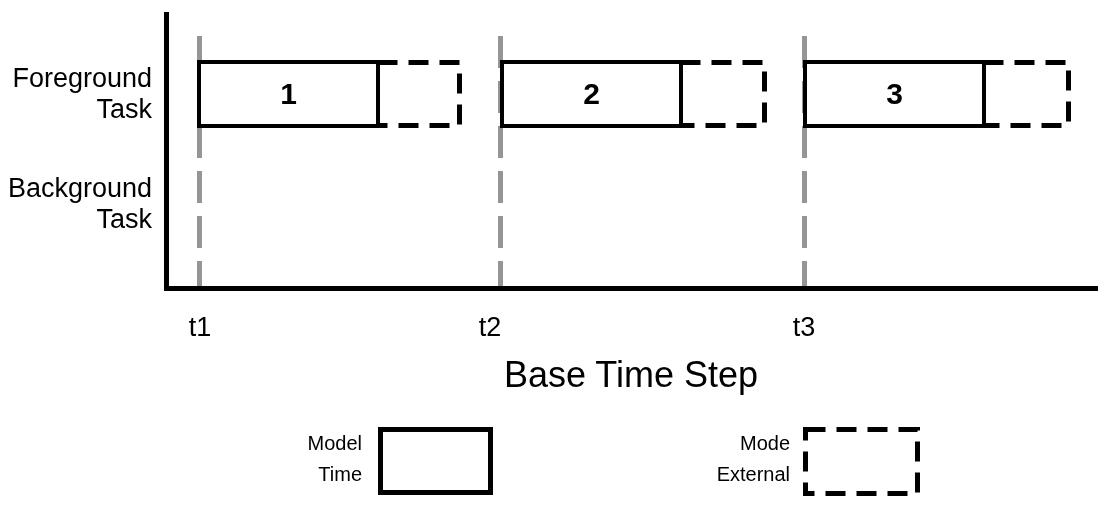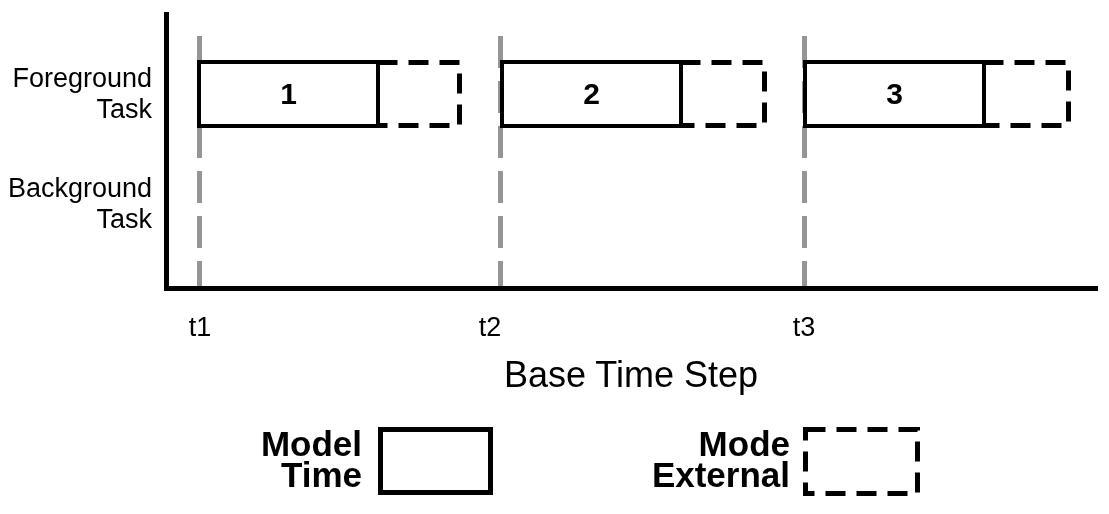--- a/index.html
+++ b/index.html
@@ -77,24 +77,23 @@
     width: 300px;
     text-align: center;
     font-size: 36px;
     z-index: 2;
   }
   .legend-label {
     position: absolute;
     top: 428px;
     width: 170px;
     text-align: right;
-    font-size: 35px;
+    font-size: 20px;
     line-height: 31px;
     z-index: 2;
-    font-weight: bold;
   }
   .legend-box-solid {
     position: absolute;
     left: 378px;
     top: 427px;
     width: 115px;
     height: 68px;
     box-sizing: border-box;
     border: 5px solid #000000;
     background: #ffffff;

